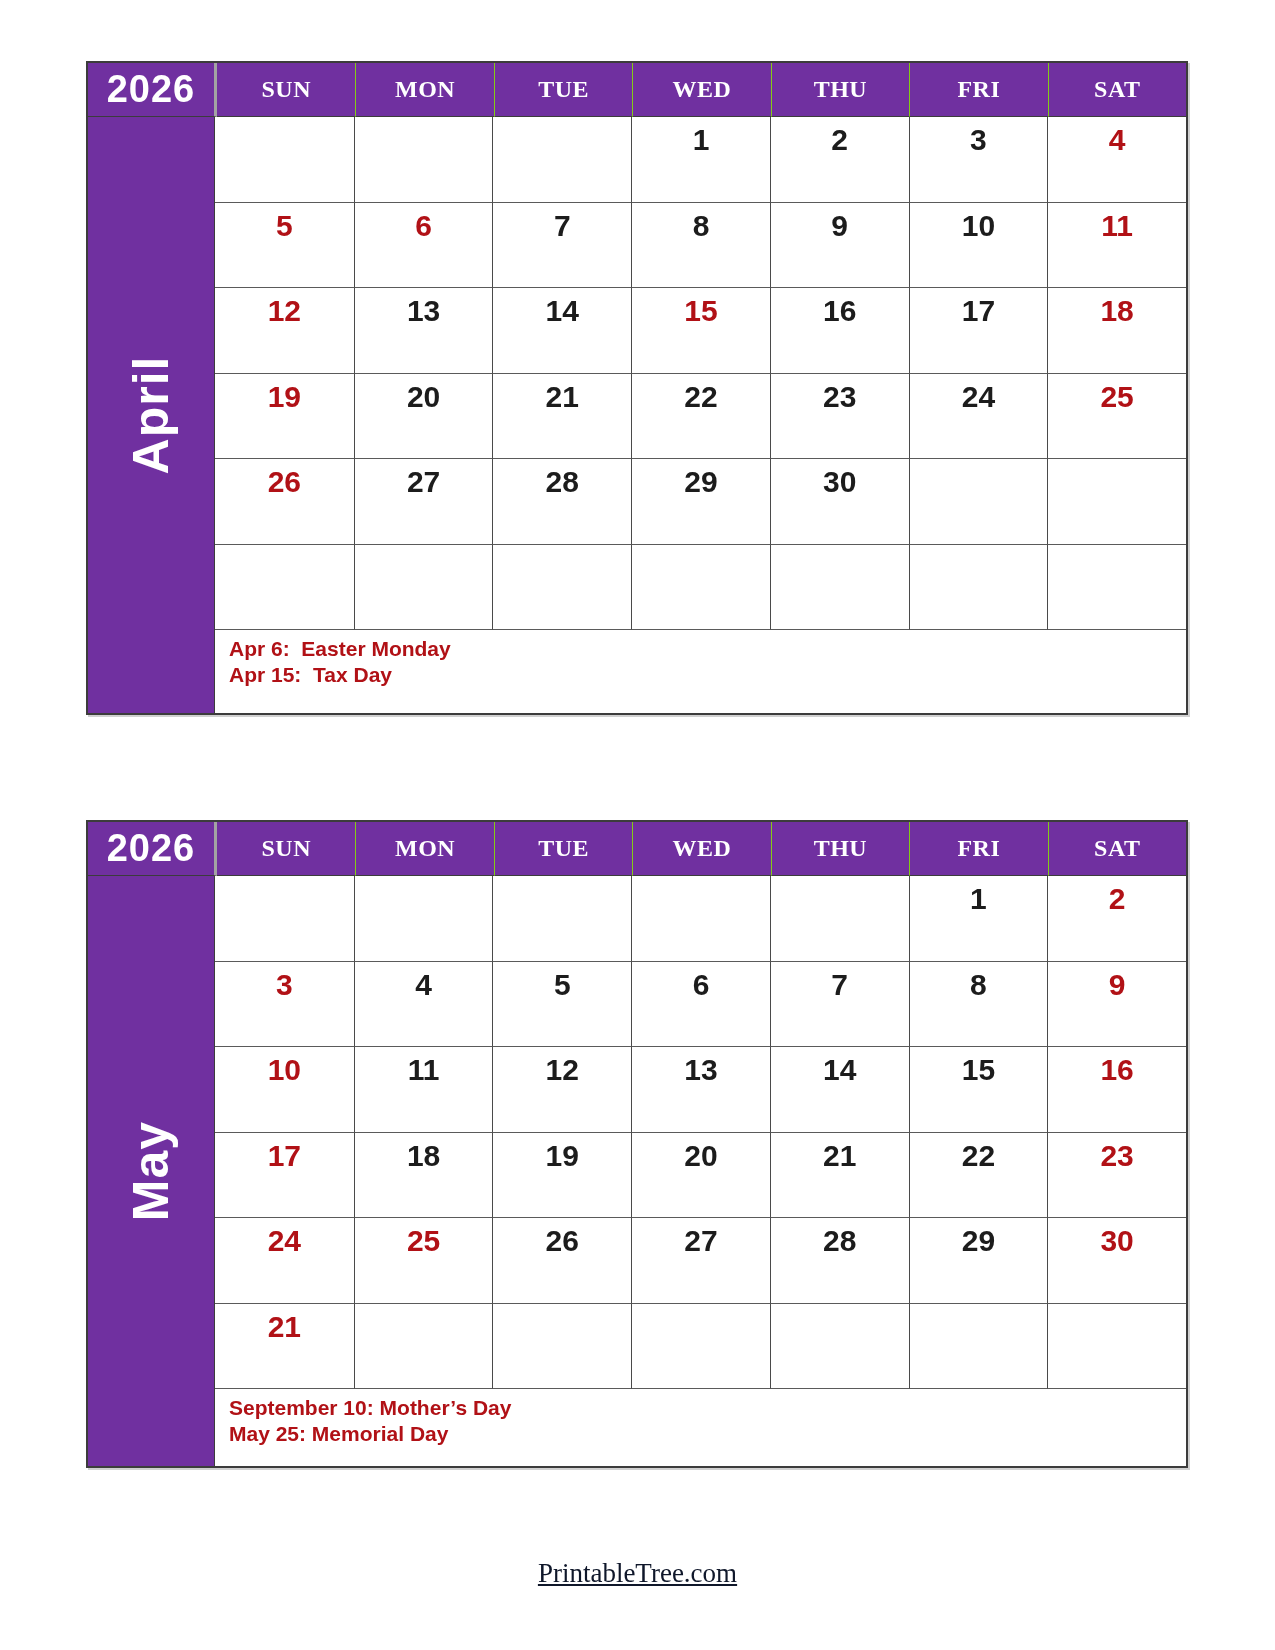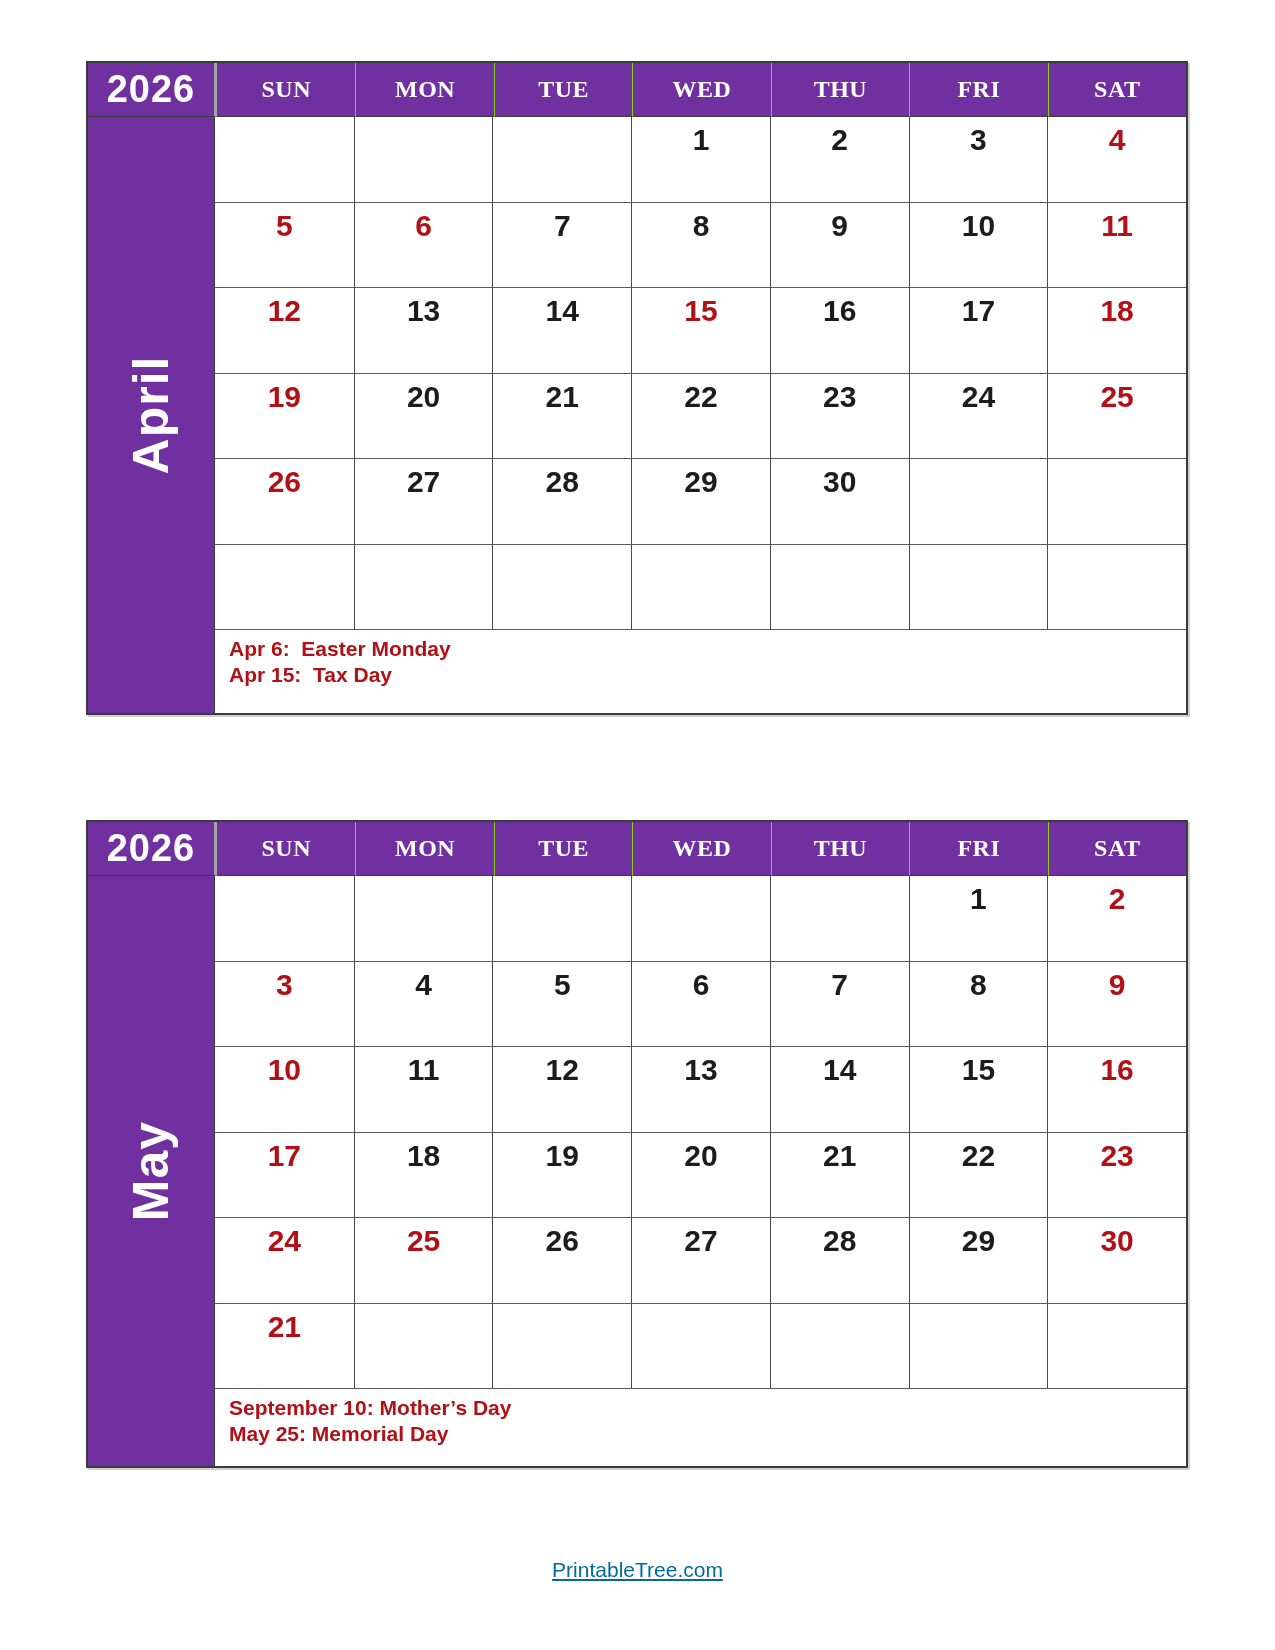--- a/index.html
+++ b/index.html
@@ -124,24 +124,25 @@
 
   
   .footer {
     position: absolute;
     top: 1558px;
     left: 0;
     width: 100%;
     text-align: center;
   }
   .footer-link {
-    color: #0369a1;
-    font-size: 21px;
+    color: #0f172a;
+    font-size: 27px;
     text-decoration: underline;
     cursor: pointer;
+    font-family: Liberation Serif, serif;
   }
 </style>
 </head>
 <body>
 
 <div class="page">
 
   <div class="calendar" style="top:61px; height:654px;">
     <div class="cal-header">
       <div class="year-cell">2026</div>

